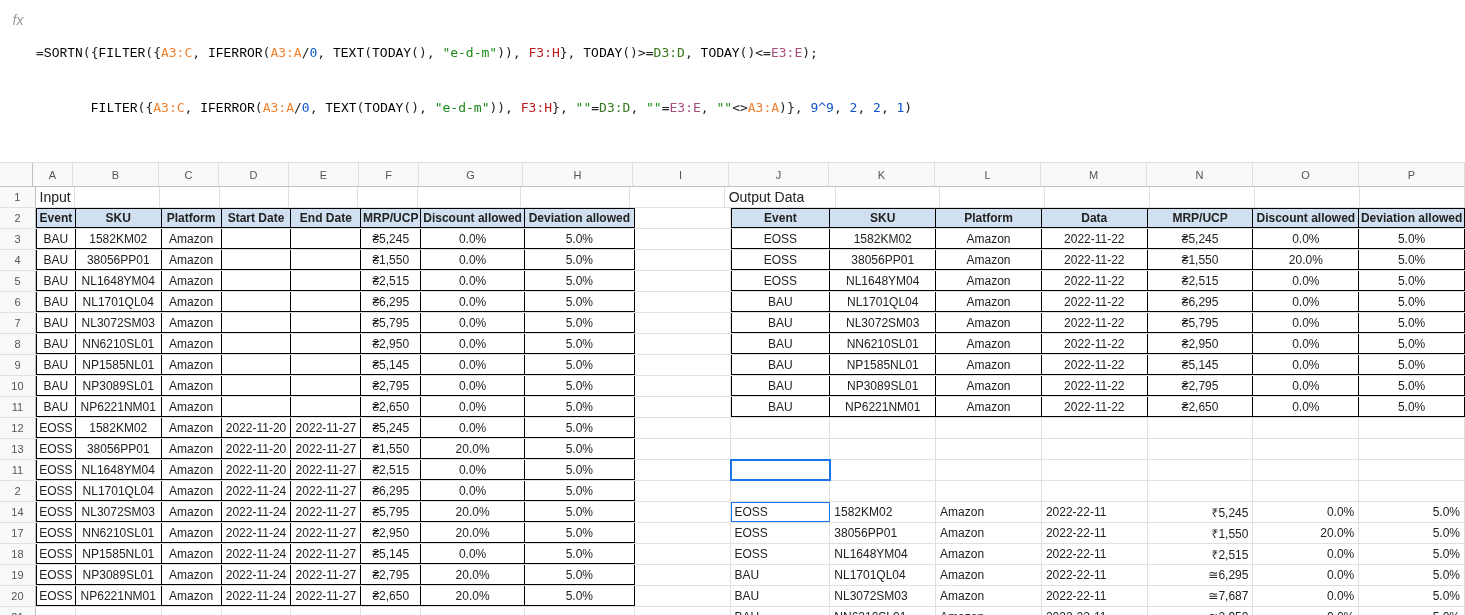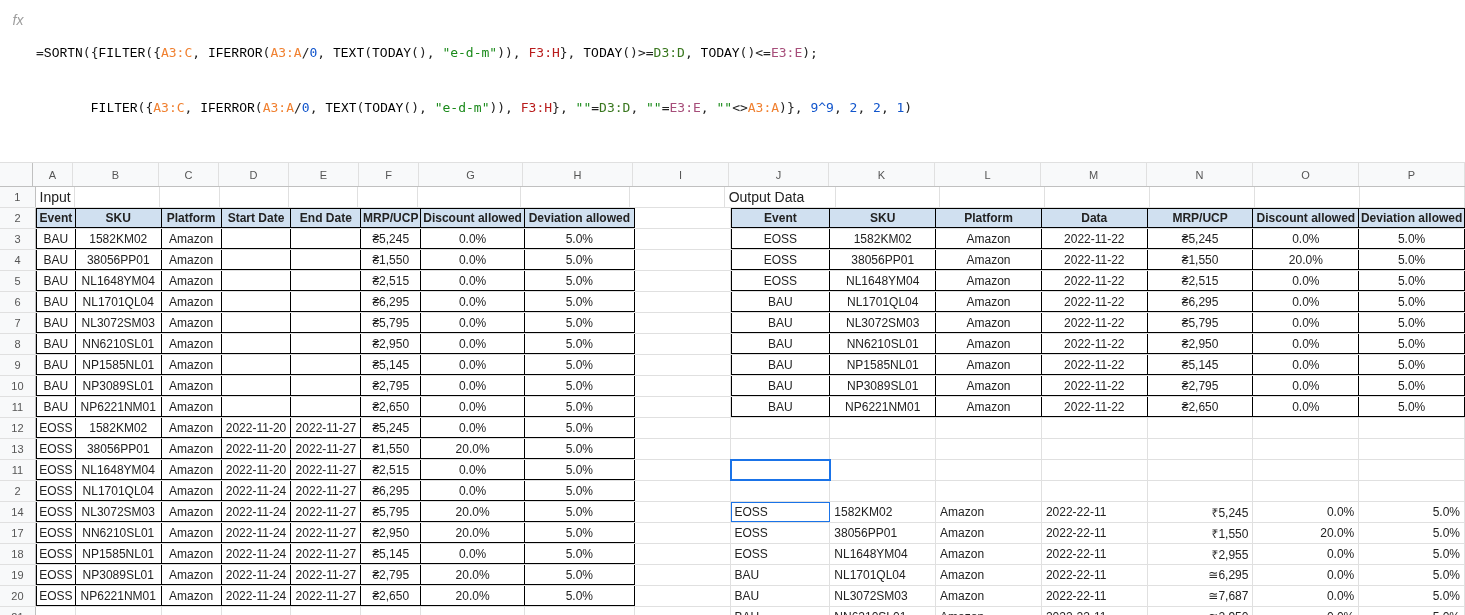--- a/index.html
+++ b/index.html
@@ -486,21 +486,21 @@
         <div class="cell center bcell" style="width: 70px;">2022-11-24</div>
         <div class="cell center bcell" style="width: 70px;">2022-11-27</div>
         <div class="cell center bcell" style="width: 60px;">₴5,145</div>
         <div class="cell center bcell" style="width: 104px;">0.0%</div>
         <div class="cell center bcell" style="width: 110px;">5.0%</div>
         <div class="cell left" style="width: 96px;"></div>
         <div class="cell left" style="width: 100px;">EOSS</div>
         <div class="cell left" style="width: 106px;">NL1648YM04</div>
         <div class="cell left" style="width: 106px;">Amazon</div>
         <div class="cell left" style="width: 106px;">2022-22-11</div>
-        <div class="cell right" style="width: 106px;">₹2,955</div>
+        <div class="cell right" style="width: 106px;">₹2,515</div>
         <div class="cell right" style="width: 106px;">0.0%</div>
         <div class="cell right" style="width: 106px;">5.0%</div>
       </div>
       <div class="row">
         <div class="rownum">19</div>
         <div class="cell center bcell bleft" style="width: 40px;">EOSS</div>
         <div class="cell center bcell" style="width: 86px;">NP3089SL01</div>
         <div class="cell center bcell" style="width: 60px;">Amazon</div>
         <div class="cell center bcell" style="width: 70px;">2022-11-24</div>
         <div class="cell center bcell" style="width: 70px;">2022-11-27</div>

